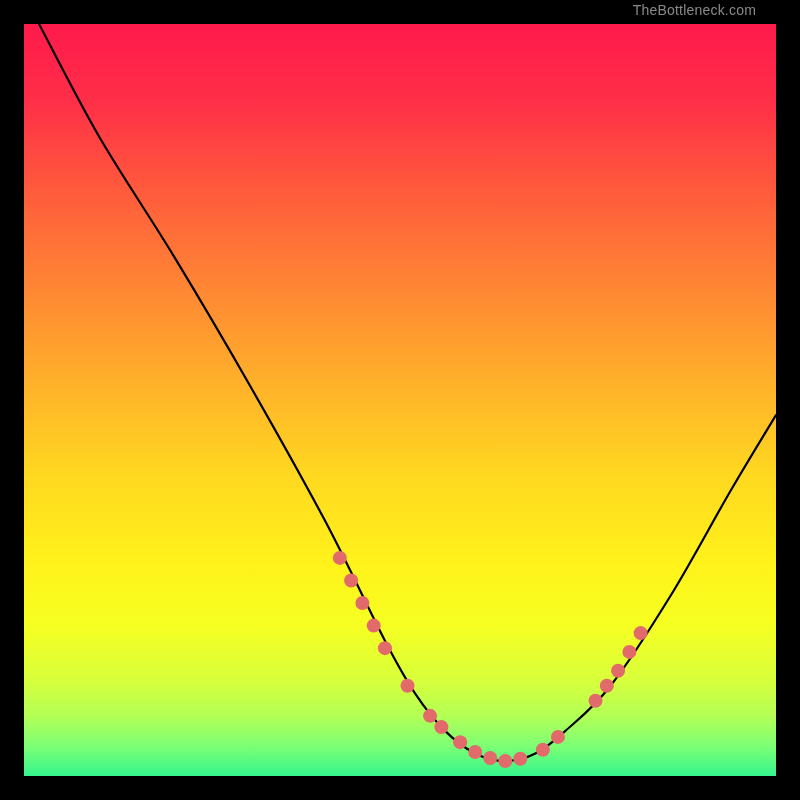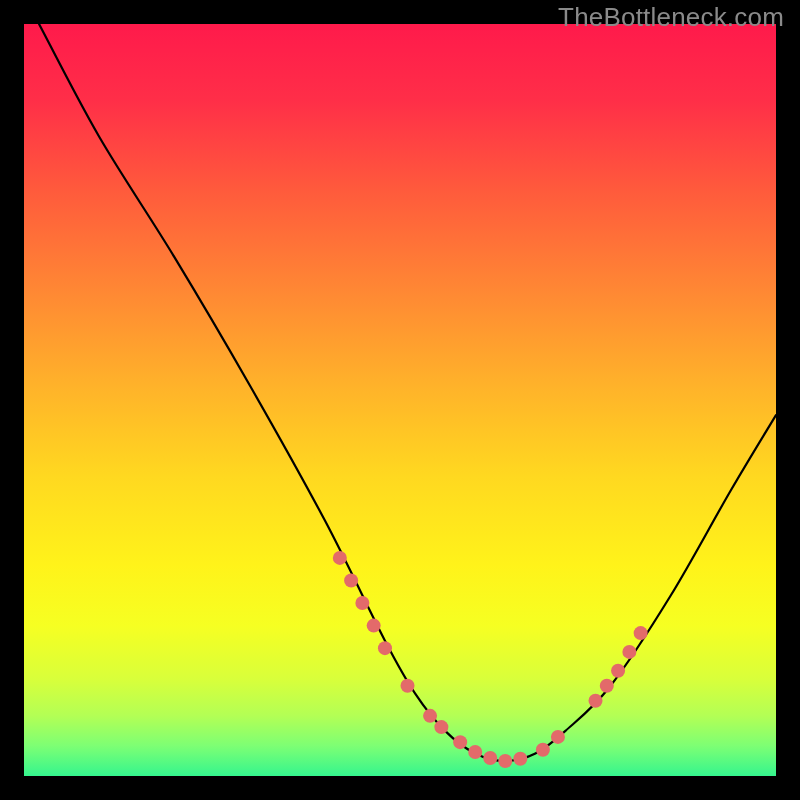--- a/index.html
+++ b/index.html
@@ -29,23 +29,23 @@
   .gradient-bg {
     position: absolute;
     left: 0;
     top: 0;
     width: 100%;
     height: 100%;
   }
   .watermark {
     position: absolute;
     top: 2px;
-    right: 16px;
+    right: 44px;
     font-family: Arial, Helvetica, sans-serif;
-    font-size: 26px;
+    font-size: 14px;
     font-weight: 500;
     color: #8a8a8a;
     letter-spacing: 0.2px;
     user-select: none;
   }
   svg.curve {
     position: absolute;
     left: 0;
     top: 0;
     width: 100%;

